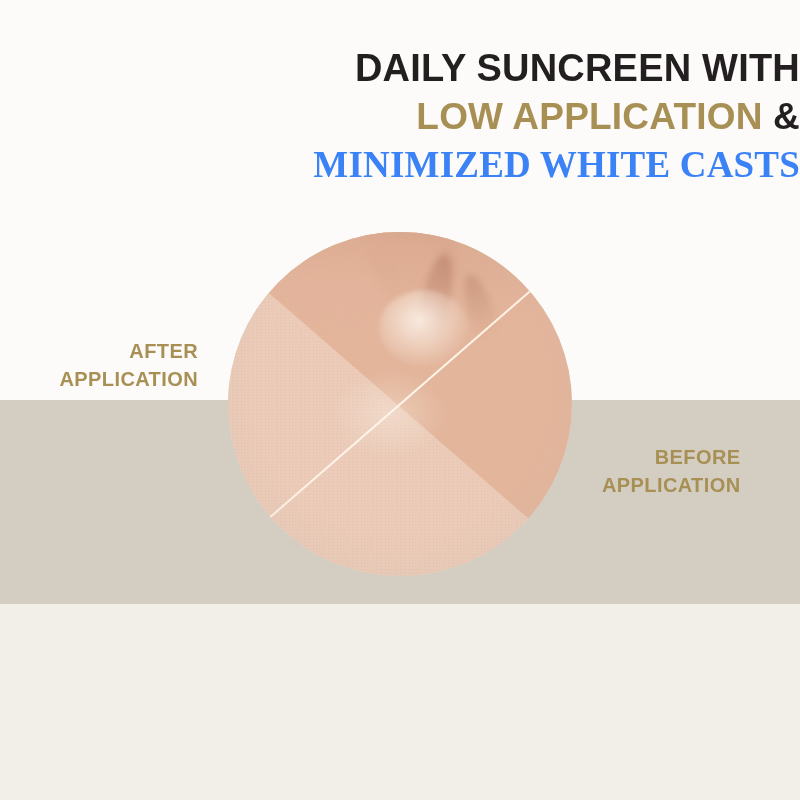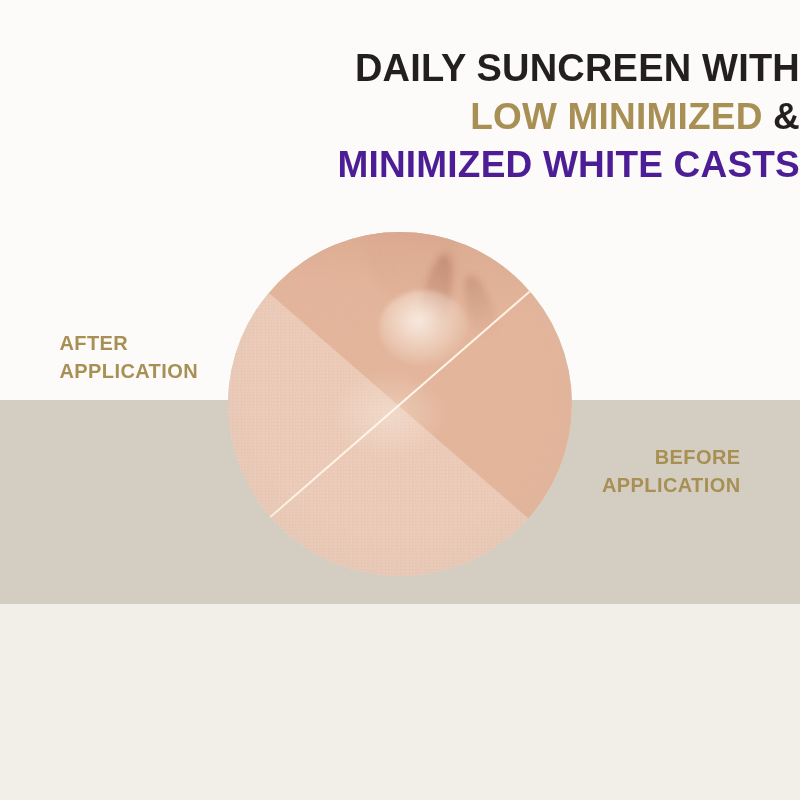--- a/index.html
+++ b/index.html
@@ -50,21 +50,21 @@
     letter-spacing: 0.2px;
   }
   .headline .hl {
     display: block;
     font-weight: 800;
     font-size: 38px;
     white-space: nowrap;
   }
   .headline .hl-1 { color: #231F20; font-size: 38px; }
   .headline .hl-2 { color: #A89055; font-size: 37px; }
-  .headline .hl-3 { color: #4c1d95; font-size: 37px; }
+  .headline .hl-3 { color: #3b82f6; font-size: 37px; font-family: Liberation Serif, serif; }
   .amp { color: #231F20; }
 
   
   .photo-wrap {
     position: absolute;
     left: 228px; top: 232px;
     width: 344px; height: 344px;
   }
   .photo-disc {
     position: absolute;
@@ -191,21 +191,21 @@
   
   .label {
     position: absolute;
     color: #A89055;
     font-weight: 800;
     font-size: 20px;
     line-height: 1.38;
     letter-spacing: 0.4px;
     white-space: nowrap;
   }
-  .label-after  { right: 602px; top: 330px; }
+  .label-after  { right: 602px; top: 338px; text-align: right; }
   .label-before { left: 602px;  top: 444px; text-align: right; }
 
   
   .body-copy {
     position: absolute;
     left: 0; top: 648px;
     width: 800px;
     text-align: center;
     color: #2B2724;
     font-size: 23px;
@@ -218,21 +218,21 @@
 <body>
 
 <div class="page">
 
   <div class="band-top"></div>
   <div class="band-taupe"></div>
   <div class="band-bottom"></div>
 
   <div class="headline">
     <span class="hl hl-1">DAILY SUNCREEN WITH</span>
-    <span class="hl hl-2"><span>LOW MINIMIZED </span><span class="amp">&amp;</span></span>
+    <span class="hl hl-2"><span>LOW APPLICATION </span><span class="amp">&amp;</span></span>
     <span class="hl hl-3">MINIMIZED WHITE CASTS</span>
   </div>
 
   <div class="photo-wrap">
     <div class="photo-disc">
       <div class="hand"></div>
       <div class="finger-a"></div>
       <div class="finger-b"></div>
       <div class="finger-c"></div>
       <div class="crease-a"></div>

